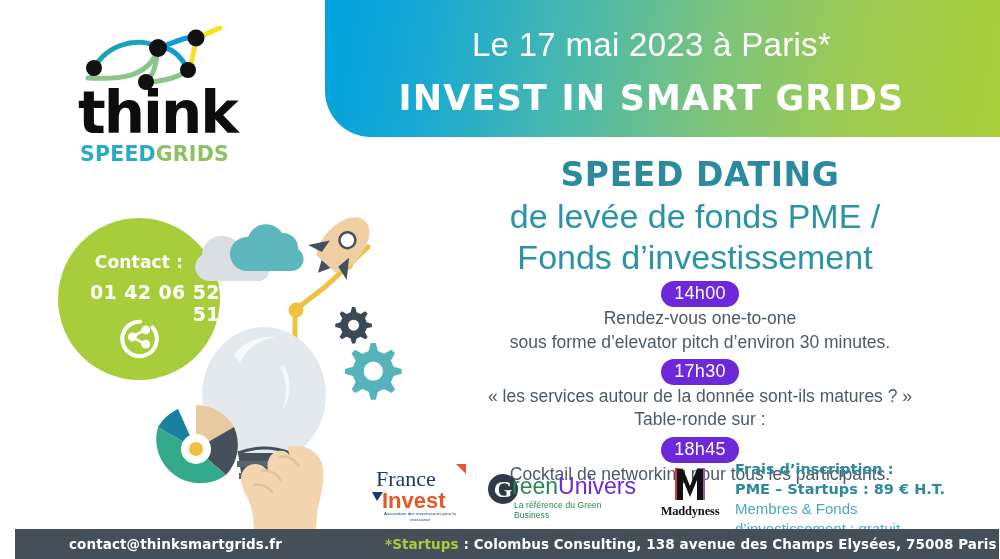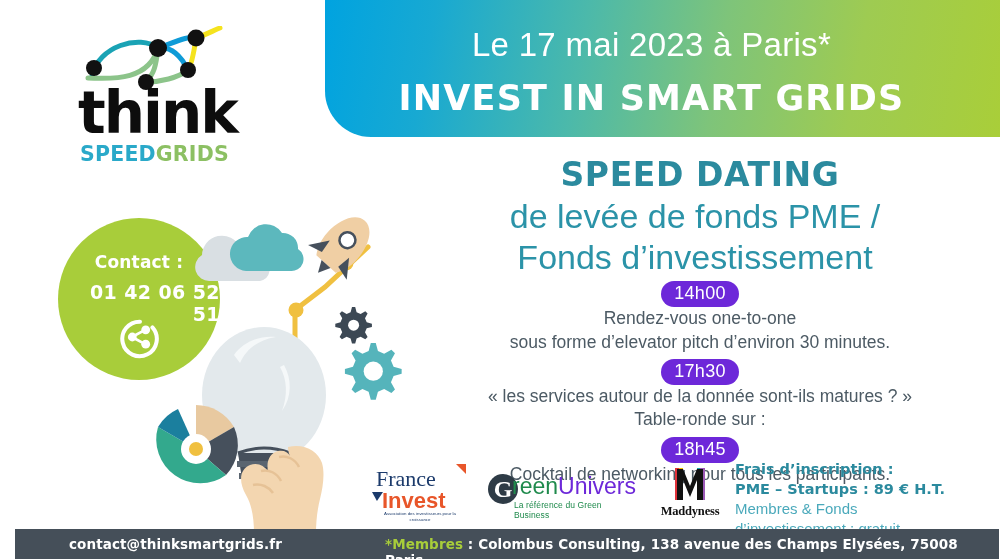--- a/index.html
+++ b/index.html
@@ -282,16 +282,16 @@
 
   <div class="pricing">
     <div class="b">Frais d’inscription :</div>
     <div class="b">PME – Startups : 89 € H.T.</div>
     <div class="n">Membres &amp; Fonds</div>
     <div class="n">d’investissement : gratuit.</div>
   </div>
 
   <div class="footer">
     <div class="footer-mail">contact@thinksmartgrids.fr</div>
-    <div class="footer-addr"><span class="hl">*Membres</span><span> : Colombus Consulting, 138 avenue des Champs Elysées, 75008 Paris</span></div>
+    <div class="footer-addr"><span class="hl">*Startups</span><span> : Colombus Consulting, 138 avenue des Champs Elysées, 75008 Paris</span></div>
   </div>
 
 </div>
 
 </body></html>

